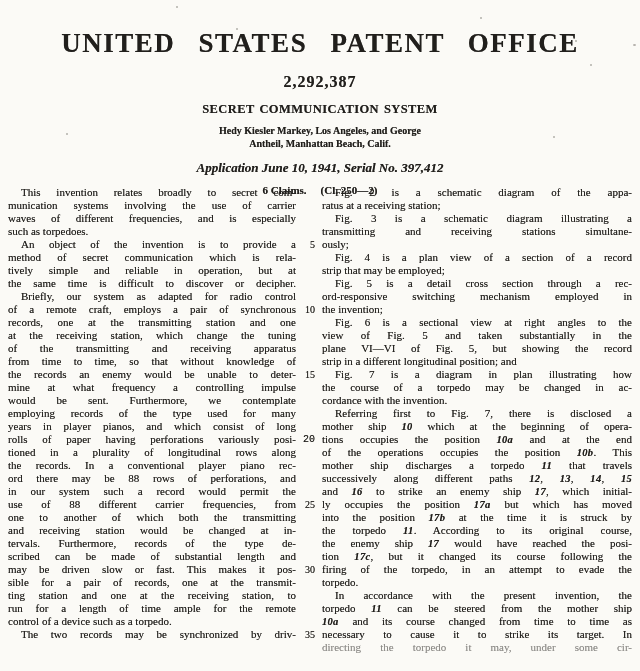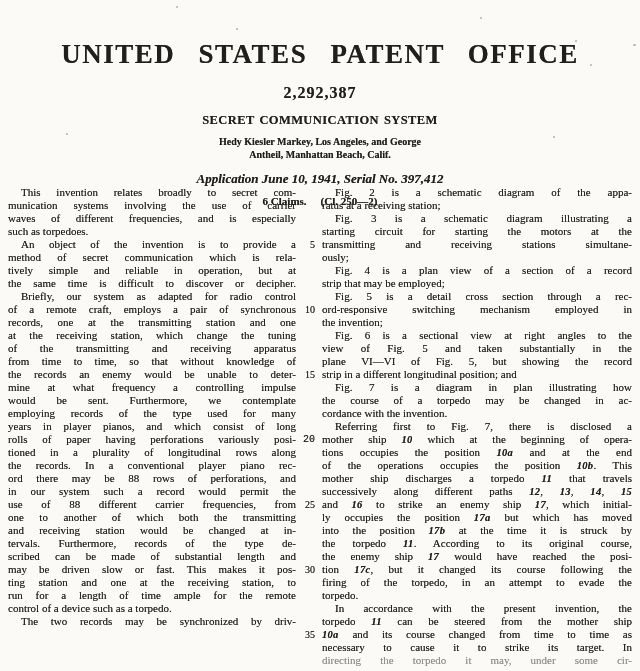--- a/index.html
+++ b/index.html
@@ -3,21 +3,21 @@
 <meta charset="utf-8">
 <style>
   html,body { margin:0; padding:0; background:#e9e7e2; }
   .page {
     position:relative; width:640px; height:671px; margin:0 auto;
     background:var(--paper, #fbfaf6); color:var(--ink, #211f1c);
     font-family:"Liberation Serif", serif; overflow:hidden;
     text-shadow:0 0 .4px rgba(33,31,28,.65);
   }
   .hdr { text-align:center; }
-  .office   { padding-top:40px; font-weight:700; font-size:27px; line-height:1.05; letter-spacing:1.5px; word-spacing:15px; }
+  .office   { padding-top:29px; font-weight:700; font-size:27px; line-height:1.05; letter-spacing:1.5px; word-spacing:15px; }
   .patnum   { margin-top:16px; font-weight:700; font-size:16px; letter-spacing:1px; }
   .doctitle { margin-top:11px; font-weight:700; font-size:12.5px; letter-spacing:.4px; word-spacing:1.5px; }
   .inventors{ margin-top:8px;  font-weight:700; font-size:10px; line-height:12.5px; }
   .appline  { margin-top:10px; font-weight:700; font-size:13px;font-style:italic; }
   .claims   { margin-top:8px;  font-weight:700; font-size:11px; }
   .claims .gap { display:inline-block; width:14px; }
   .body {
     position:absolute; top:186px; left:8px; width:624px;
     display:flex; font-size:11px; line-height:13px;
   }
@@ -76,39 +76,39 @@
         <div class="line">tioned in a plurality of longitudinal rows along</div>
         <div class="line">the records.  In a conventional player piano rec-</div>
         <div class="line">ord there may be 88 rows of perforations, and</div>
         <div class="line">in our system such a record would permit the</div>
         <div class="line">use of 88 different carrier frequencies, from</div>
         <div class="line">one to another of which both the transmitting</div>
         <div class="line">and receiving station would be changed at in-</div>
         <div class="line">tervals.  Furthermore, records of the type de-</div>
         <div class="line">scribed can be made of substantial length and</div>
         <div class="line">may be driven slow or fast.  This makes it pos-</div>
+        <div class="line">sible for a pair of records, one at the transmit-</div>
         <div class="line">ting station and one at the receiving station, to</div>
         <div class="line">run for a length of time ample for the remote</div>
         <div class="line p-end">control of a device such as a torpedo.</div>
         <div class="line p-start">The two records may be synchronized by driv-</div>
       </div>
     <div class="gutter" id="gutter">
         <div class="gutter-num" style="top: 52px;">5</div>
         <div class="gutter-num" style="top: 117px;">10</div>
         <div class="gutter-num" style="top: 182px;">15</div>
         <div class="gutter-num" style="top: 247px; font-family: Liberation Mono, monospace;">20</div>
         <div class="gutter-num" style="top: 312px;">25</div>
         <div class="gutter-num" style="top: 377px;">30</div>
         <div class="gutter-num" style="top: 442px;">35</div>
       </div>
     <div class="col-right" id="col-right">
         <div class="line p-start">Fig. 2 is a schematic diagram of the appa-</div>
         <div class="line p-end">ratus at a receiving station;</div>
         <div class="line p-start">Fig. 3 is a schematic diagram illustrating a</div>
-        <div class="line">starting circuit for starting the motors at the</div>
         <div class="line">transmitting and receiving stations simultane-</div>
         <div class="line p-end">ously;</div>
         <div class="line p-start">Fig. 4 is a plan view of a section of a record</div>
         <div class="line p-end">strip that may be employed;</div>
         <div class="line p-start">Fig. 5 is a detail cross section through a rec-</div>
         <div class="line">ord-responsive switching mechanism employed in</div>
         <div class="line p-end">the invention;</div>
         <div class="line p-start">Fig. 6 is a sectional view at right angles to the</div>
         <div class="line">view of Fig. 5 and taken substantially in the</div>
         <div class="line">plane VI—VI of Fig. 5, but showing the record</div>

